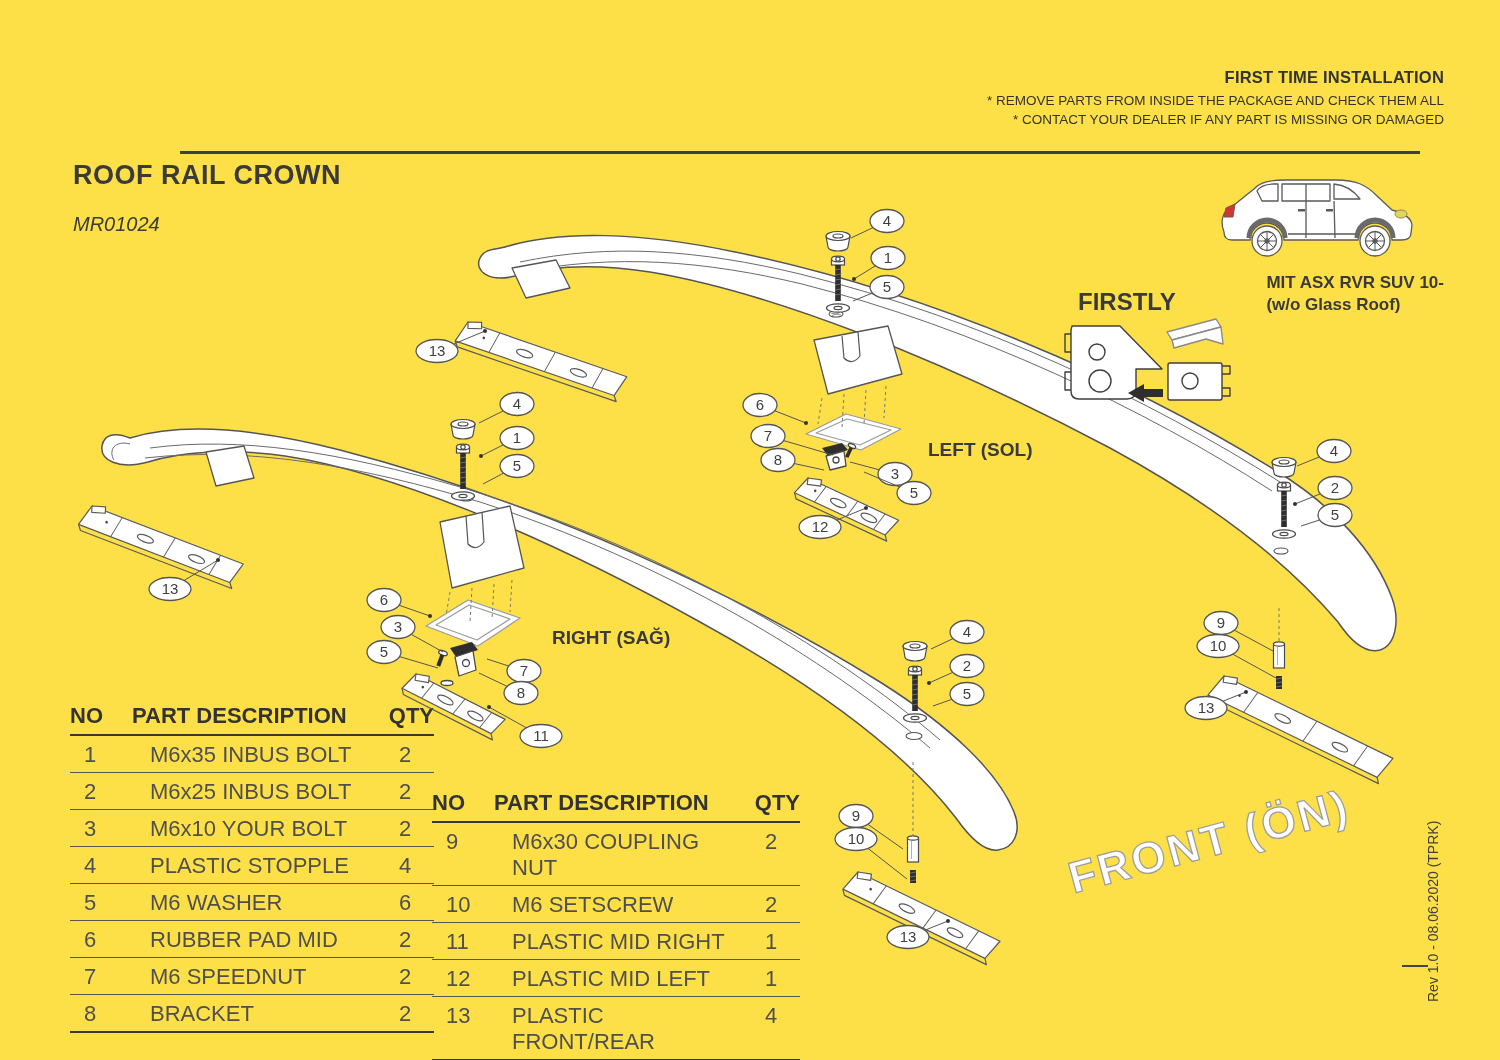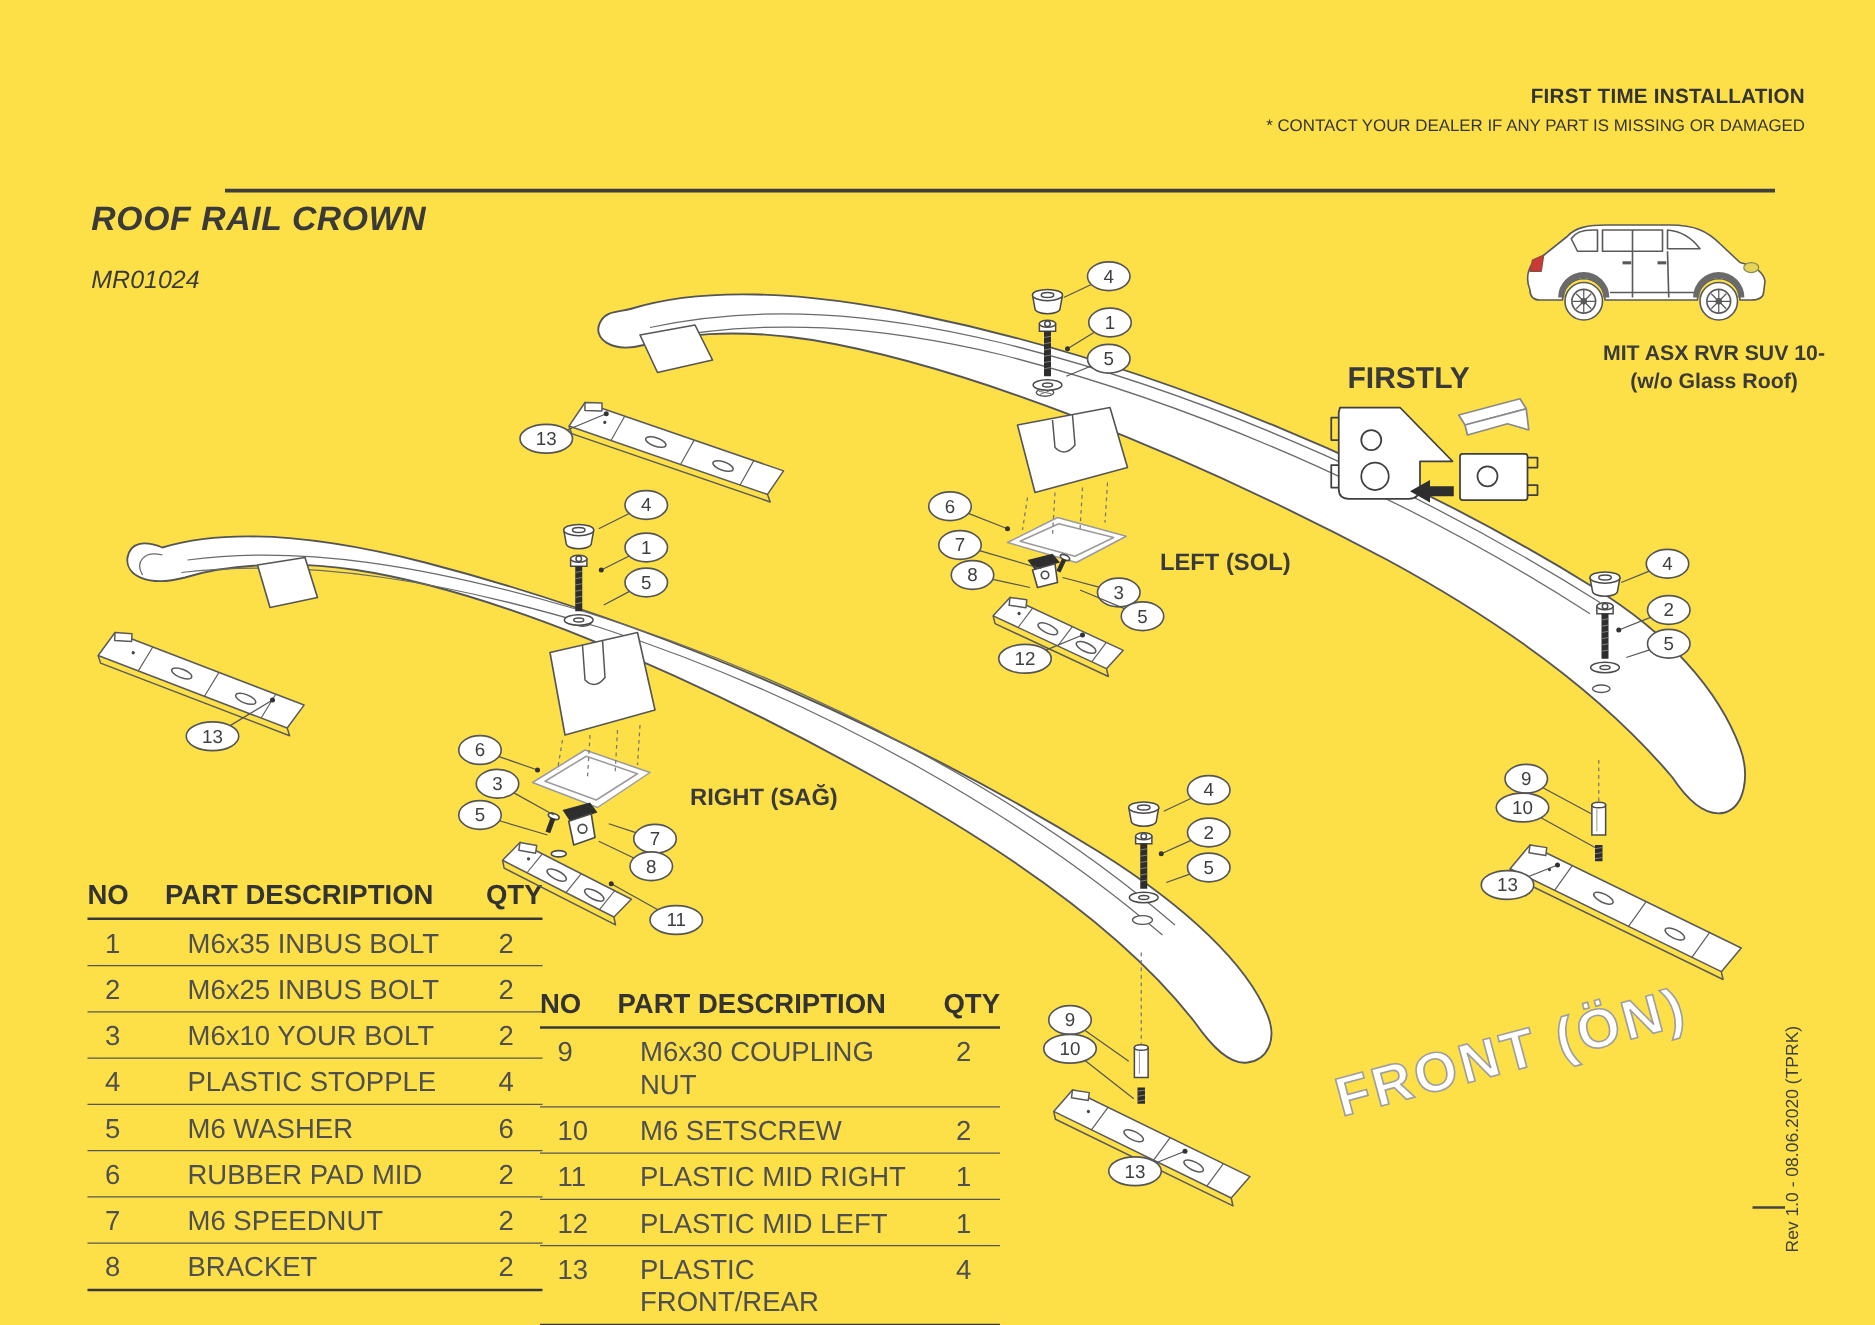--- a/index.html
+++ b/index.html
@@ -6,24 +6,24 @@
   #page{position:relative;width:1488px;height:1060px;background:#fde047;overflow:hidden;
         font-family:"Liberation Sans",sans-serif;color:#383838;padding-left:36px;}
   .abs{position:absolute;}
   
   #hdr{right:80px;top:68px;text-align:right;}
   #hdr .ht{font-size:16.5px;font-weight:700;color:#333;letter-spacing:.2px;margin-bottom:4px;}
   #hdr .note{font-size:13.5px;color:#333;line-height:19px;}
   #hrule{left:180px;top:151px;width:1240px;height:2.5px;background:#3f3f3f;}
   
   #ptitle{left:73px;top:160px;}
-  #ptitle .nm{font-size:27px;font-weight:700;color:#3a3a3a;letter-spacing:.5px;font-style:italic;}
+  #ptitle .nm{font-size:27px;font-weight:700;color:#3a3a3a;letter-spacing:.5px;}
   #ptitle .cd{font-size:20px;font-style:italic;color:#3a3a3a;margin-top:22px;}
   
-  #vcap{right:64px;top:272px;text-align:center;font-size:17px;font-weight:700;color:#3a3a3a;line-height:22px;}
+  #vcap{right:80px;top:272px;text-align:left;font-size:17px;font-weight:700;color:#3a3a3a;line-height:22px;}
   
   .ptable{position:absolute;font-size:22px;color:#4f4f4f;}
   #t1{left:70px;top:703px;width:364px;}
   #t2{left:432px;top:790px;width:368px;}
   .hrow{display:grid;grid-template-columns:62px 1fr 58px;font-weight:700;color:#333;
         padding-bottom:5px;border-bottom:2.2px solid #383838;}
   .hrow span:last-child{text-align:right;}
   .prow{display:grid;grid-template-columns:62px 1fr 58px;padding:6px 0 4px;border-bottom:1.2px solid #555;}
   .prow:last-child{border-bottom:2.5px solid #383838;}
   .prow .no{padding-left:14px;}
@@ -44,20 +44,21 @@
   .revtxt{font-size:14px;fill:#3f3f3f;}
 </style>
 </head>
 <body>
 
 <div id="page">
 
   <div id="hdr" class="abs">
     <div class="ht">FIRST TIME INSTALLATION</div>
     <div id="hdr-notes">
+        <div class="note">* REMOVE PARTS FROM INSIDE THE PACKAGE AND CHECK THEM ALL</div>
         <div class="note">* CONTACT YOUR DEALER IF ANY PART IS MISSING OR DAMAGED</div>
       </div>
   </div>
   <div id="hrule" class="abs"></div>
 
   <div id="ptitle" class="abs">
     <div class="nm">ROOF RAIL CROWN</div>
     <div class="cd">MR01024</div>
   </div>
 

